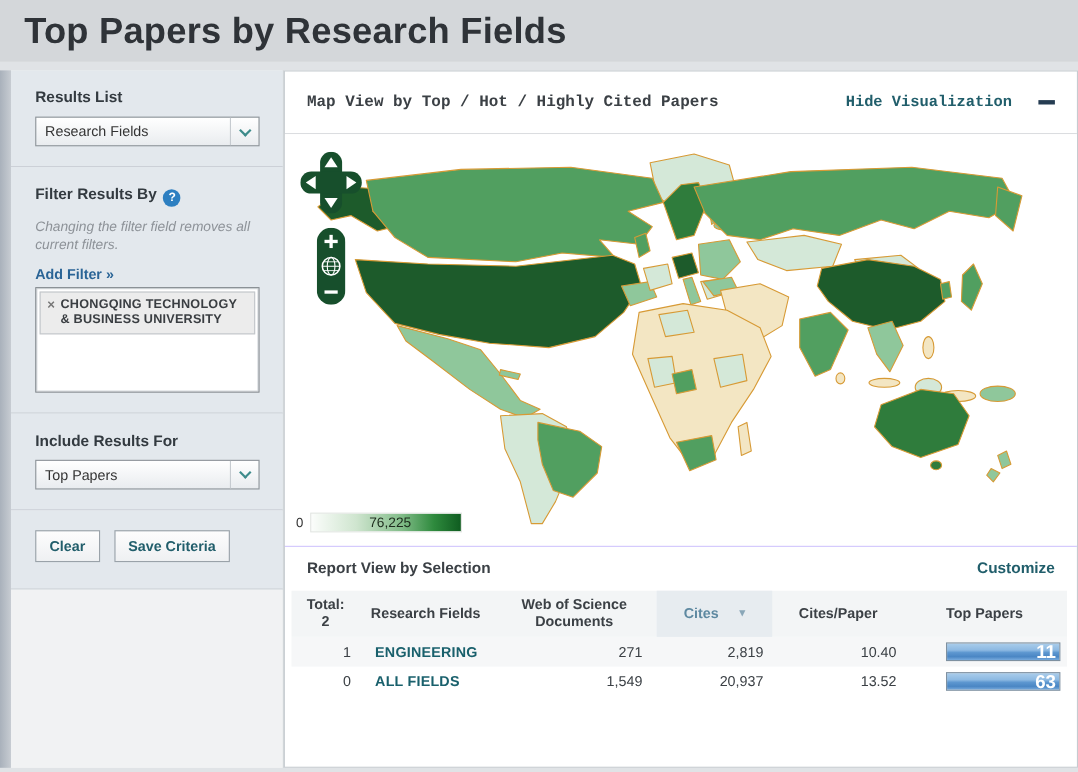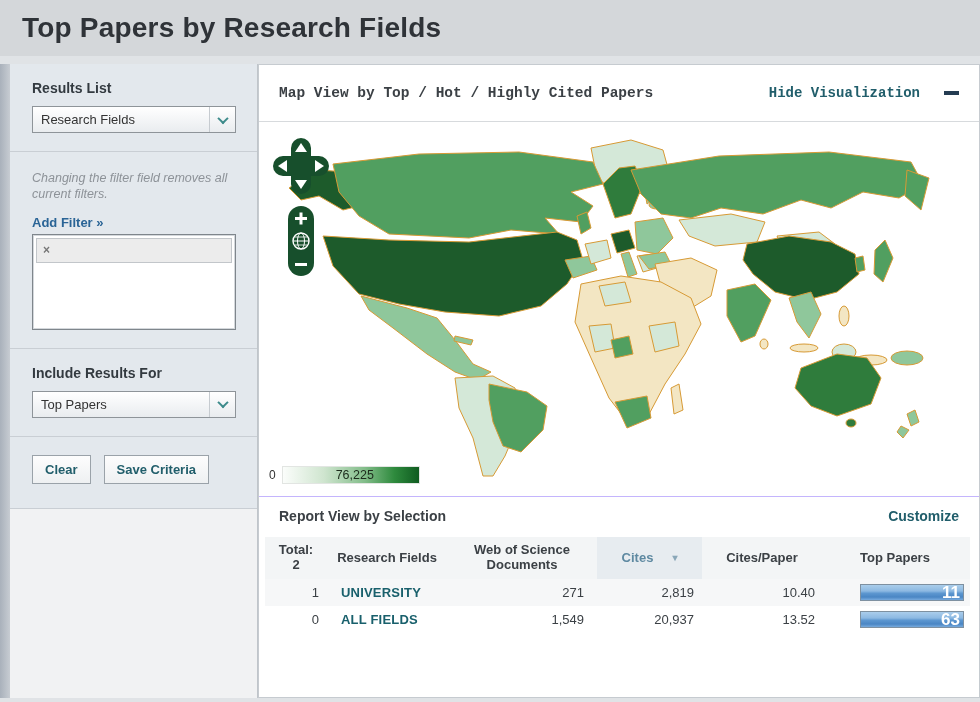--- a/index.html
+++ b/index.html
@@ -8,21 +8,21 @@
     --title-text:#2f3338; --head-text:#3b4045; --map-c1:#1d5b2b; --map-c2:#2f7c3c;
     --map-c3:#519f60; --map-c4:#8fc79b; --map-c5:#d4e8d8; --map-c6:#f3e6c3;
     --map-stroke:#d79a35; --control-green:#174f2c; --legend-dark:#0f5c20;
     --bar-top:#aacdeb; --bar-mid:#5d97d0; --bar-deep:#4a86c4; --bar-border:#7e90a0; --cites-header:#5e89a1;
   }
   *{box-sizing:border-box; margin:0; padding:0;}
   html,body{width:980px; height:702px; overflow:hidden;}
   body{background:var(--body-bg); font-family:"Liberation Sans", sans-serif;}
 
   .top-band{height:56px; background:var(--header-band); display:flex; align-items:center; padding-left:22px;}
-  .page-title{font-size:28px; font-weight:bold; color:var(--title-text); letter-spacing:.2px;}
+  .page-title{font-size:33px; font-weight:bold; color:var(--title-text); letter-spacing:.2px;}
 
   .content{display:flex; height:634px; margin-top:8px;}
   .left-strip{width:10px; background:linear-gradient(90deg,#a9b1bb,#c7ccd2); flex:0 0 10px;}
 
   
   .sidebar{width:248px; flex:0 0 248px; background:var(--sidebar-low); border-right:1px solid #c0c5ca; display:flex; flex-direction:column;}
   .sb-section{background:var(--sidebar-bg); padding:16px 20px 18px 22px; border-bottom:1px solid #c9ced4;}
   .sb-section.last{border-bottom:1px solid #c9ced4;}
   .sb-filler{flex:1; background:var(--sidebar-low);}
   .sb-heading{font-size:14px; font-weight:bold; color:#333a40; margin-bottom:10px;}
@@ -99,25 +99,29 @@
       <div class="sb-heading">Results List</div>
       <div class="select">
         <span class="sel-text">Research Fields</span>
         <span class="sel-chevron">
             <span class="chev"></span>
           </span>
       </div>
     </div>
 
     <div class="sb-section">
+      <div class="sb-heading">
+        <span>Filter Results By</span><span class="help-badge">?</span>
+      </div>
       <div class="filter-note">Changing the filter field removes all current filters.</div>
       <a href="#" class="add-filter">Add Filter »</a>
       <div class="filter-list">
         <div class="filter-tag">
           <span class="tag-x">×</span>
+          <span class="tag-label">CHONGQING TECHNOLOGY &amp; BUSINESS UNIVERSITY</span>
         </div>
       </div>
     </div>
 
     <div class="sb-section">
       <div class="sb-heading">Include Results For</div>
       <div class="select">
         <span class="sel-text">Top Papers</span>
         <span class="sel-chevron">
             <span class="chev"></span>
@@ -248,21 +252,21 @@
         <div class="hcell cites-h">
           <span>Cites</span>
           <span class="sort-caret">▾</span>
         </div>
         <div class="hcell">Cites/Paper</div>
         <div class="hcell">Top Papers</div>
       </div>
 
       <div class="rpt-row data-row odd">
         <div class="cell-rank">1</div>
-        <div class="cell-field"><a href="#" class="field-link">UNIVERSITY</a></div>
+        <div class="cell-field"><a href="#" class="field-link">ENGINEERING</a></div>
         <div class="cell-num wos">271</div>
         <div class="cell-num cites">2,819</div>
         <div class="cell-num cpp">10.40</div>
         <div class="cell-bar">
           <div class="tp-bar">
             <span class="tp-val">11</span>
           </div>
         </div>
       </div>
 

